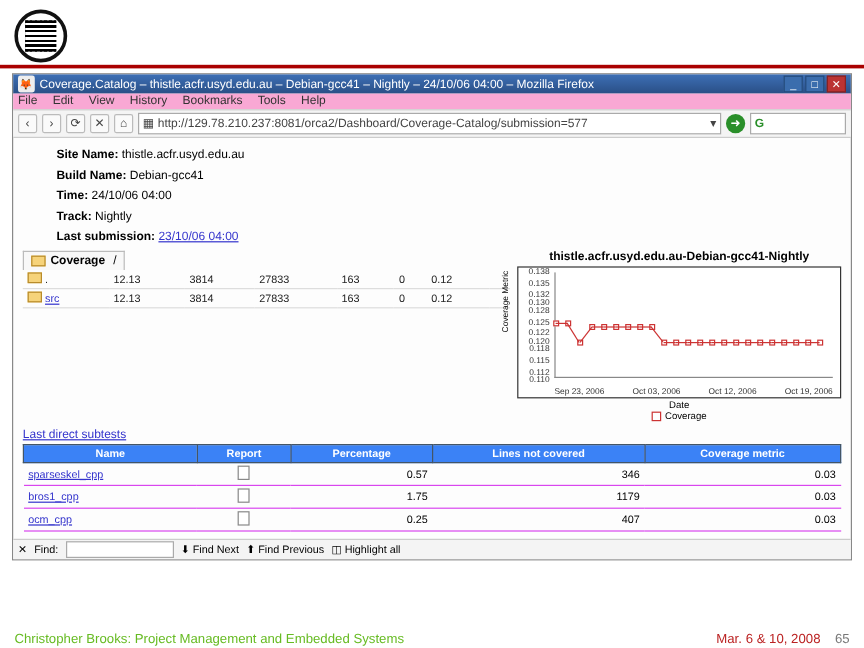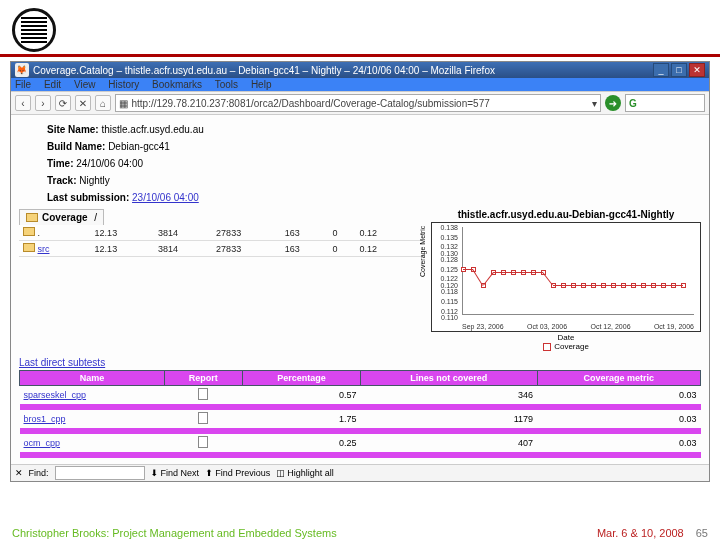--- a/index.html
+++ b/index.html
@@ -5,21 +5,21 @@
   * { box-sizing: border-box; margin: 0; padding: 0; }
   body { font-family: Arial, Helvetica, sans-serif; font-size: 11px; width: 720px; height: 540px; background: #fff; overflow: hidden; position: relative; }
   .slide-title { font-family: "Comic Sans MS", cursive, sans-serif; font-size: 30px; font-weight: bold; padding: 8px 12px 2px; display:flex; align-items:center; justify-content:space-between;}
   .title-underline { height: 3px; background: #a00; margin: 0 0 4px 0; }
   .browser { border: 1px solid #888; margin: 0 10px; background: #fdfdfd; }
   .titlebar { background: linear-gradient(#3d6fb5,#2a4f86); color:#fff; padding:1px 4px; display:flex; align-items:center; font-size:10px; }
   .titlebar .ticon { width:14px;height:14px;background:#eee;color:#333;display:inline-flex;align-items:center;justify-content:center;font-size:9px;border-radius:2px;margin-right:4px;}
   .winbtns { margin-left:auto; display:flex; gap:2px;}
   .winbtn { width:16px;height:14px;background:#b33; border:1px solid #822; color:#fff; display:flex;align-items:center;justify-content:center; font-size:9px;}
   .winbtn.min,.winbtn.max{ background:#3b6dad; border-color:#254a7a;}
-  .menubar { background:#3b82f6; padding:1px 4px; font-size:10px; color:#333;}
+  .menubar { background:#f9a8d4; padding:1px 4px; font-size:10px; color:#333;}
   .menubar span { margin-right:10px; }
   .toolbar { background:#f4f4f4; border-top:1px solid #ccc;border-bottom:1px solid #ccc;padding:2px 4px; display:flex;align-items:center;gap:4px;}
   .ticon2 { width:16px;height:16px;border:1px solid #bbb;background:#fafafa;color:#444;font-size:10px;display:inline-flex;align-items:center;justify-content:center;border-radius:2px;}
   .url { flex:1; height:18px; border:1px solid #aaa; font-size:10px; padding:1px 3px; background:#fff; color:#444; display:flex;align-items:center;gap:3px;}
   .goarr { width:16px;height:16px;border-radius:8px;background:#2a8f2a;color:#fff;display:flex;align-items:center;justify-content:center;font-size:10px;}
   .srch { width:80px;height:18px;border:1px solid #aaa;background:#fff;font-size:10px;padding:1px 3px;display:flex;align-items:center;}
   .content { padding:6px 8px; font-size:10px; color:#000; position:relative;}
   .kv { margin: 3px 0 6px; }
   .kv b { font-weight:bold;margin-left:28px; }
   .link { color: #3333cc; text-decoration: underline; }
@@ -37,22 +37,22 @@
   .chart-plot { position:absolute; left:30px; right:6px; top:4px; bottom:16px; border-left:1px solid #888; border-bottom:1px solid #888;}
   .chart-pt { position:absolute; width:5px;height:5px;border:1px solid #c33; background:#fff;}
   .chart-seg { position:absolute; height:1px; background:#c33;}
   .chart-x { position:absolute; left:30px; right:6px; bottom:1px; display:flex; justify-content:space-between; font-size:7px; color:#333;}
   .chart-ylab { position:absolute; left:-10px; top:50%; transform:rotate(-90deg) translate(0,-50%); transform-origin:left top; font-size:7px; white-space:nowrap;}
   .chart-xlab { text-align:center; font-size:8px; margin-top:1px;}
   .chart-legend { text-align:center; font-size:8px; }
   .chart-legend .sw{ display:inline-block;width:8px;height:8px;border:1px solid #c33;background:#fff;margin-right:3px;vertical-align:middle;}
   .showlink { font-size:10px; margin-top:6px;}
   .subtesttbl { width:100%; border-collapse:collapse; font-size:9px; margin-top:2px;}
-  .subtesttbl th { background:#d946ef; color:#fff; padding:2px 4px; border:1px solid #456; font-weight:bold; text-align:center;}
-  .subtesttbl td { padding:2px 4px; border-bottom:6px solid #d946ef; }
+  .subtesttbl th { background:#3b82f6; color:#fff; padding:2px 4px; border:1px solid #456; font-weight:bold; text-align:center;}
+  .subtesttbl td { padding:2px 4px; border-bottom:1px solid #d946ef; }
   .findbar { border-top:1px solid #ccc; background:#f4f4f4; padding:1px 4px; display:flex; align-items:center; gap:6px; font-size:9px;}
   .findbar input{ height:14px; font-size:9px; border:1px solid #aaa; padding:0 2px; width:90px;}
   .footer { position:absolute; bottom:1px; left:0; right:0; display:flex; justify-content:space-between; font-size:11px; padding:0 12px;}
   .footer .l { color:#6b2; }
   .footer .r { color:#b22; }
   .pagenum { color:#777; margin-left:12px; }
   .logo { width:44px;height:44px;border-radius:22px;border:3px solid #111; display:flex;align-items:center;justify-content:center; position:relative;}
   .logo .grid{width:26px;height:26px;background:
     repeating-linear-gradient(0deg,#000 0 2px,#fff 2px 4px),
     repeating-linear-gradient(90deg,#000 0 2px,transparent 2px 4px);}

